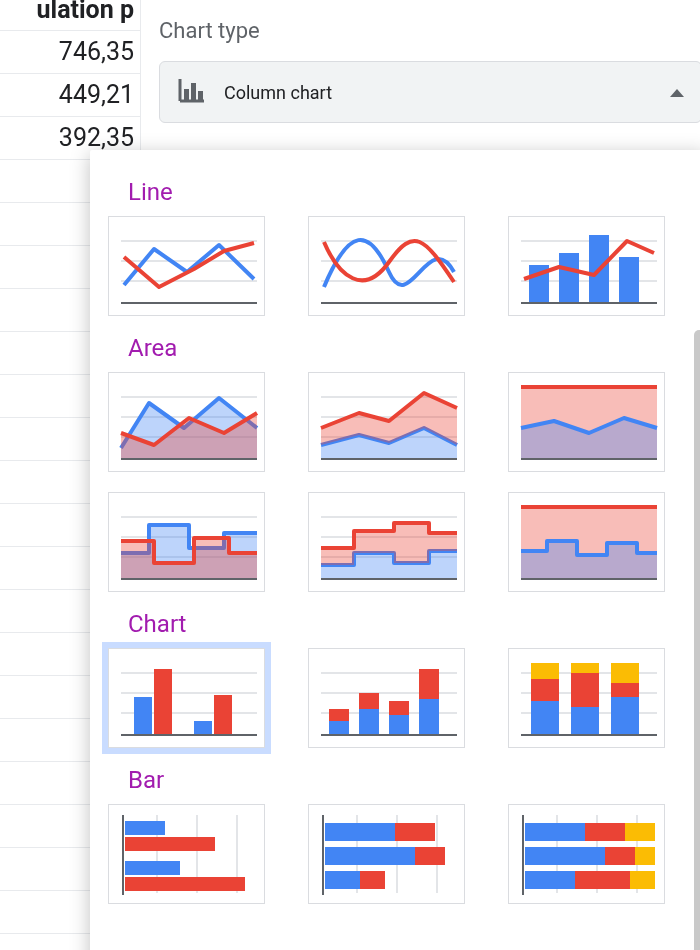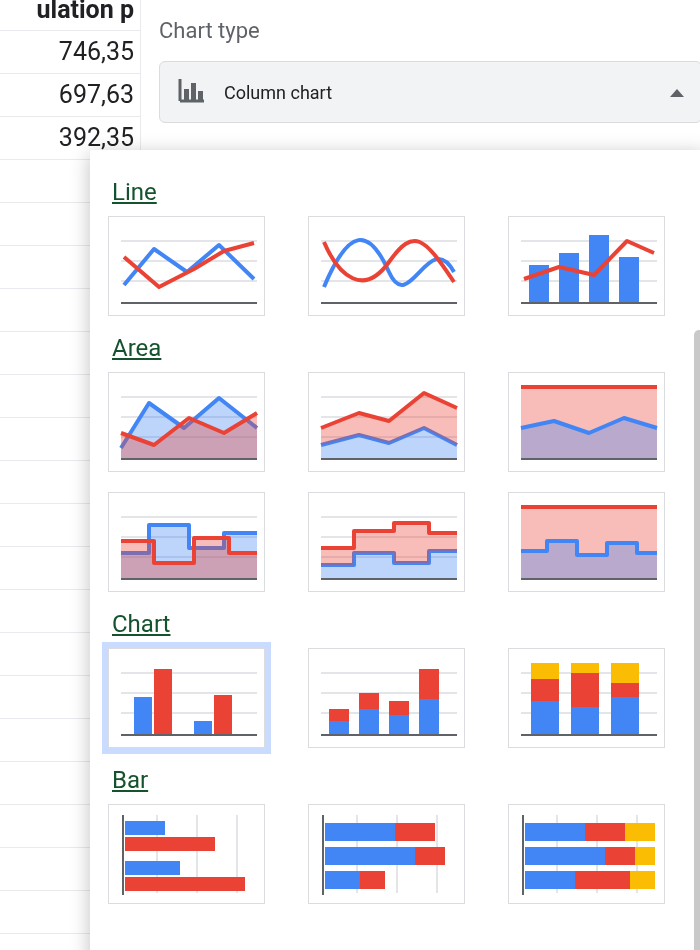--- a/index.html
+++ b/index.html
@@ -10,21 +10,21 @@
   .cell{height:42px;line-height:42px;border-top:1px solid #e8eaed;font-size:25px;text-align:right;padding-right:6px;white-space:nowrap;overflow:hidden;}
   .col-edge{position:absolute;left:140px;top:0;bottom:0;width:1px;background:#e8eaed;}
   
   .panel-top{position:absolute;left:141px;top:0;right:0;padding:18px 18px 10px 18px;}
   .ct-label{font-size:22px;color:#5f6368;margin-bottom:18px;}
   .ct-select{height:60px;background:#f1f3f4;border:1px solid #dadce0;border-radius:6px;display:flex;align-items:center;gap:18px;padding:0 16px;cursor:pointer;}
   .ct-select .txt{font-size:18px;color:#202124;}
   .ct-select .caret{margin-left:auto;}
   
   .popover{position:absolute;left:90px;top:150px;width:580px;height:790px;background:#fff;border-radius:2px;box-shadow:0 4px 20px rgba(0,0,0,.25);padding:22px 18px 10px 18px;overflow:hidden;}
-  .sec-title{font-size:24px;color:#14532d;margin:6px 4px 10px 4px;text-decoration:underline;}
+  .sec-title{font-size:24px;color:#a21caf;margin:6px 4px 10px 20px;}
   .grid{display:grid;grid-template-columns:repeat(3,1fr);gap:20px;margin-bottom:18px;}
   .thumb{width:155px;height:98px;border:1px solid #dadce0;background:#fff;cursor:pointer;position:relative;}
   .thumb svg{position:absolute;inset:0;}
   .thumb.selected{outline:6px solid #c9dcff;}
   
   .pseudo-scroll{position:absolute;right:2px;top:180px;bottom:18px;width:10px;background:#c9c9c9;border-radius:5px;}
   
   .axis{stroke:#5f6368;stroke-width:2;fill:none;}
   .gl{stroke:#dadce0;stroke-width:1.5;}
   .blue{stroke:#4285f4;fill:none;stroke-width:4;stroke-linejoin:round;}
@@ -36,21 +36,21 @@
   .rfillT{fill:#ea4335;opacity:.35;}
 </style>
 </head>
 <body>
 <div id="stage">
 
 <div class="sheet">
   <div class="hdr">ulation p</div>
   <div id="rows">
         <div class="cell">746,35</div>
-        <div class="cell">697,63</div>
+        <div class="cell">449,21</div>
         <div class="cell">392,35</div>
         <div class="cell">723</div>
         <div class="cell">711</div>
         <div class="cell">707</div>
         <div class="cell">730</div>
         <div class="cell">751</div>
         <div class="cell">798</div>
         <div class="cell">713</div>
         <div class="cell">742</div>
         <div class="cell">774</div>

